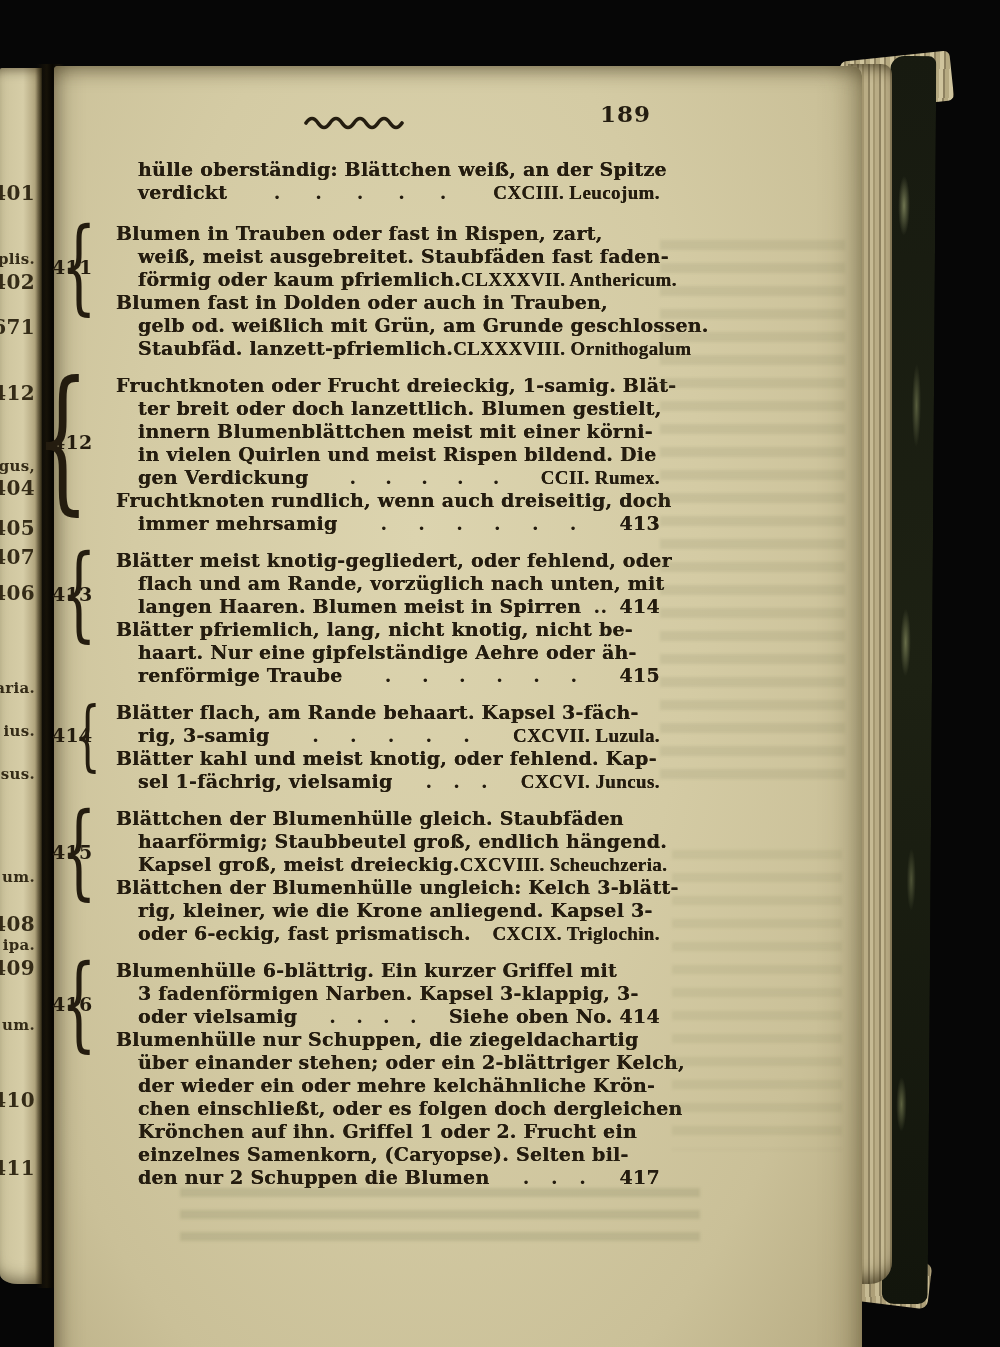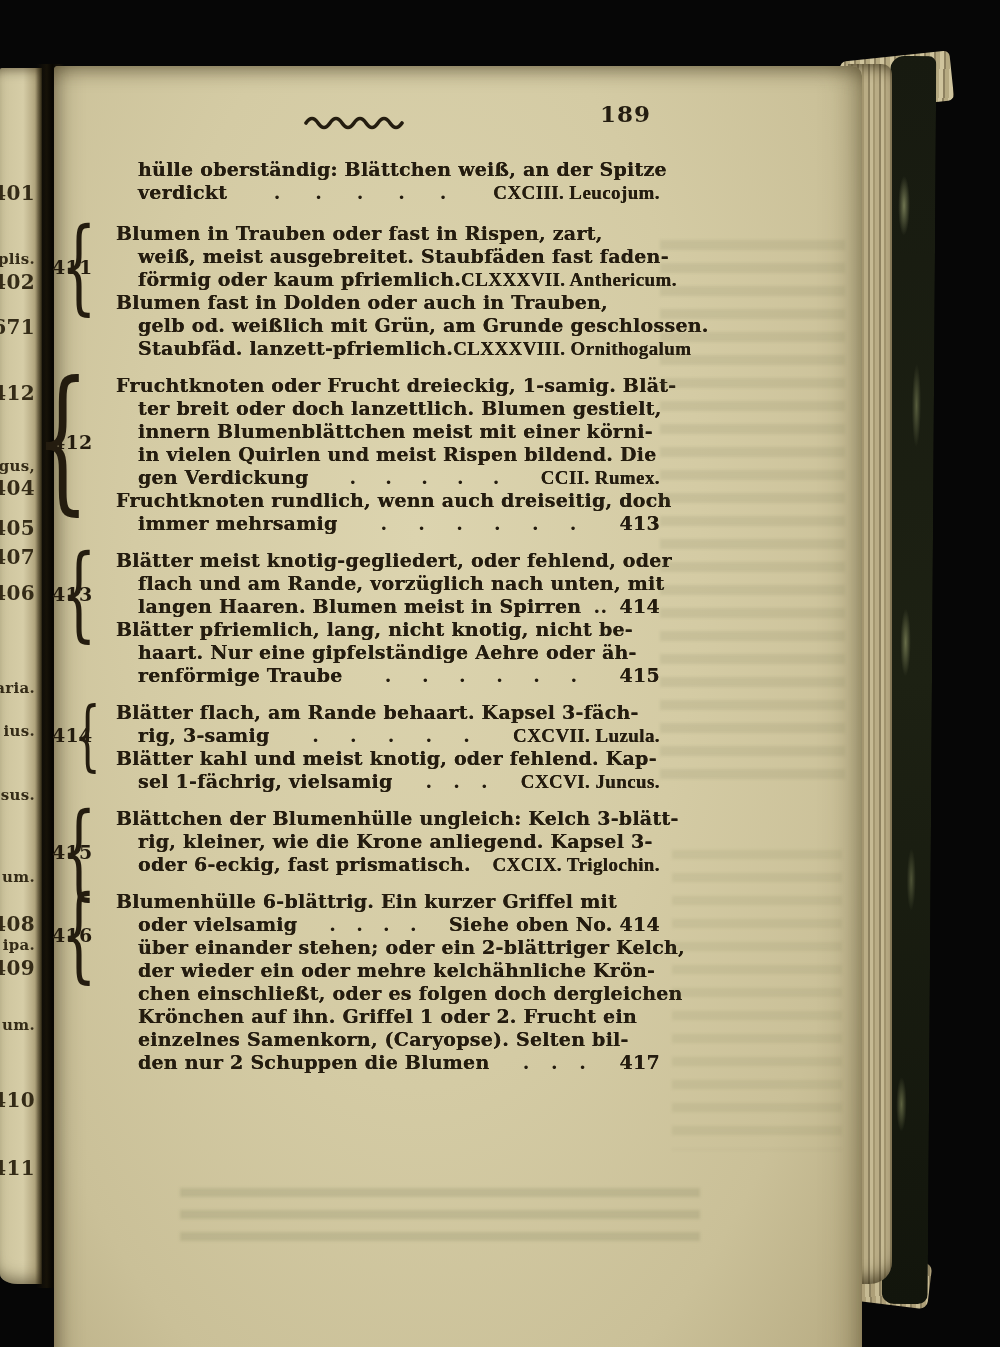--- a/index.html
+++ b/index.html
@@ -134,21 +134,21 @@
       <span class="frag" style="top: 202px;">402</span>
       <span class="frag" style="top: 247px;">671</span>
       <span class="frag" style="top: 313px;">412</span>
       <span class="frag word" style="top: 389px;">gus,</span>
       <span class="frag" style="top: 408px;">404</span>
       <span class="frag" style="top: 435px; margin-top: 13px;">405</span>
       <span class="frag" style="top: 477px;">407</span>
       <span class="frag" style="top: 513px;">406</span>
       <span class="frag word" style="top: 611px;">aria.</span>
       <span class="frag word" style="top: 654px;">ius.</span>
-      <span class="frag word" style="top: 718px;">sus.</span>
+      <span class="frag word" style="top: 697px;">sus.</span>
       <span class="frag word" style="top: 800px;">um.</span>
       <span class="frag" style="top: 844px;">408</span>
       <span class="frag word" style="top: 868px;">ipa.</span>
       <span class="frag" style="top: 888px;">409</span>
       <span class="frag word" style="top: 948px;">um.</span>
       <span class="frag" style="top: 1020px;">410</span>
       <span class="frag" style="top: 1088px;">411</span>
     </div>
   <div class="gutter"></div>
 
@@ -235,37 +235,44 @@
             </div>
           </div>
         </div>
         <div class="entry">
           <div class="numwrap" style="height: 92px;">
             <span class="num">415</span>
             <span class="brace" style="font-size: 103px;">{</span>
           </div>
           <div class="branches">
             <div class="branch">
+              <div class="line first"><span class="t">Blättchen der Blumenhülle gleich. Staubfäden</span></div>
+              <div class="line cont"><span class="t">haarförmig; Staubbeutel groß, endlich hängend.</span></div>
+              <div class="line cont"><span class="t">Kapsel groß, meist dreieckig.</span><span class="spacer"></span><span class="ref">CXCVIII. Scheuchzeria.</span></div>
+            </div>
+            <div class="branch">
               <div class="line first"><span class="t">Blättchen der Blumenhülle ungleich: Kelch 3-blätt-</span></div>
               <div class="line cont"><span class="t">rig, kleiner, wie die Krone anliegend. Kapsel 3-</span></div>
               <div class="line cont"><span class="t">oder 6-eckig, fast prismatisch.</span><span class="spacer"></span><span class="ref">CXCIX. Triglochin.</span></div>
             </div>
           </div>
         </div>
         <div class="entry">
           <div class="numwrap" style="height: 92px;">
             <span class="num">416</span>
             <span class="brace" style="font-size: 103px;">{</span>
           </div>
           <div class="branches">
             <div class="branch">
               <div class="line first"><span class="t">Blumenhülle 6-blättrig. Ein kurzer Griffel mit</span></div>
+              <div class="line cont"><span class="t">3 fadenförmigen Narben. Kapsel 3-klappig, 3-</span></div>
               <div class="line cont"><span class="t">oder vielsamig</span><span class="leader"><span>.</span><span>.</span><span>.</span><span>.</span></span><span class="target">Siehe oben No. 414</span></div>
             </div>
             <div class="branch">
+              <div class="line first"><span class="t">Blumenhülle nur Schuppen, die ziegeldachartig</span></div>
               <div class="line cont"><span class="t">über einander stehen; oder ein 2-blättriger Kelch,</span></div>
               <div class="line cont"><span class="t">der wieder ein oder mehre kelchähnliche Krön-</span></div>
               <div class="line cont"><span class="t">chen einschließt, oder es folgen doch dergleichen</span></div>
               <div class="line cont"><span class="t">Krönchen auf ihn. Griffel 1 oder 2. Frucht ein</span></div>
               <div class="line cont"><span class="t">einzelnes Samenkorn, (Caryopse). Selten bil-</span></div>
               <div class="line cont"><span class="t">den nur 2 Schuppen die Blumen</span><span class="leader"><span>.</span><span>.</span><span>.</span></span><span class="target">417</span></div>
             </div>
           </div>
         </div>
       </div>

